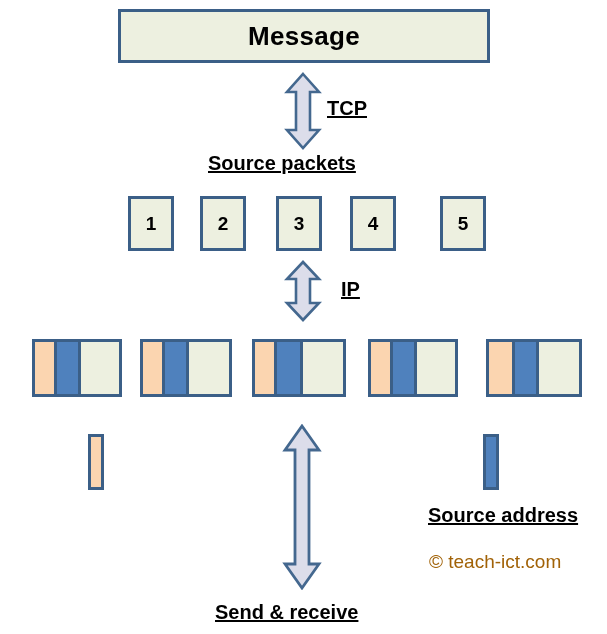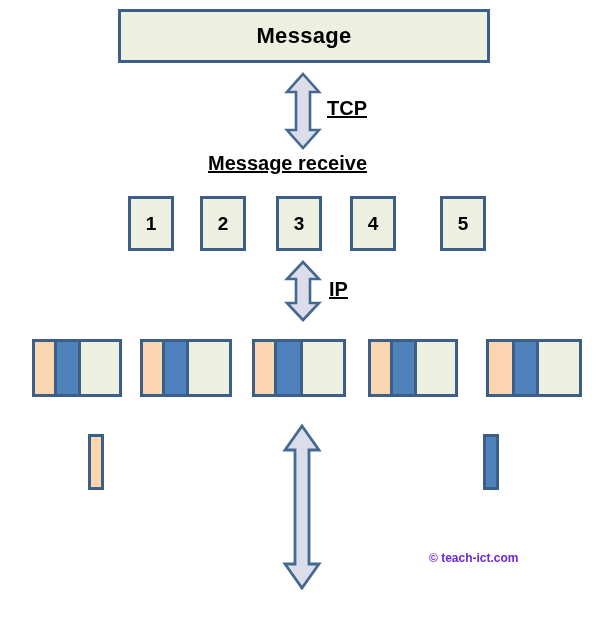--- a/index.html
+++ b/index.html
@@ -26,21 +26,21 @@
     width: 372px;
     height: 54px;
     background: #EDF0E0;
     border: 3px solid #3B5F87;
     box-sizing: border-box;
     display: flex;
     align-items: center;
     justify-content: center;
   }
   #message-box .label {
-    font-size: 22px;
+    font-size: 26px;
     font-weight: bold;
     color: #000000;
     letter-spacing: 0.3px;
   }
 
   
   .num-box {
     width: 46px;
     height: 55px;
     background: #EDF0E0;
@@ -91,23 +91,23 @@
 
   
   .caption {
     font-size: 20px;
     font-weight: bold;
     color: #000000;
     white-space: nowrap;
     text-decoration: underline;
   }
   #copyright {
-    font-size: 12px;
-    font-weight: bold;
-    color: #6d28d9;
+    font-size: 19px;
+    font-weight: normal;
+    color: #a16207;
     white-space: nowrap;
     left: 429px;
     top: 551px;
   }
 
   
   .arrow-svg { display: block; }
 </style>
 </head>
 <body>
@@ -118,34 +118,34 @@
     <span class="label">Message</span>
   </div>
 
   <div class="abs" style="left:284px; top:72px;">
     <svg class="arrow-svg" width="38" height="78" viewBox="0 0 38 78" xmlns="http://www.w3.org/2000/svg">
       <polygon points="19,2 35,20 26,20 26,58 35,58 19,76 3,58 12,58 12,20 3,20" fill="#DCDDEA" stroke="#44688F" stroke-width="2.6" stroke-linejoin="miter"></polygon>
     </svg>
   </div>
   <div class="abs caption" style="left:327px; top:97px;">TCP</div>
 
-  <div class="abs caption" style="left:208px; top:152px;">Message receive</div>
+  <div class="abs caption" style="left:208px; top:152px;">Source packets</div>
 
   <div class="abs num-box" style="left:128px;">1</div>
   <div class="abs num-box" style="left:200px;">2</div>
   <div class="abs num-box" style="left:276px;">3</div>
   <div class="abs num-box" style="left:350px;">4</div>
   <div class="abs num-box" style="left:440px;">5</div>
 
   <div class="abs" style="left:284px; top:260px;">
     <svg class="arrow-svg" width="38" height="62" viewBox="0 0 38 62" xmlns="http://www.w3.org/2000/svg">
       <polygon points="19,2 35,19 26,19 26,43 35,43 19,60 3,43 12,43 12,19 3,19" fill="#DCDDEA" stroke="#44688F" stroke-width="2.6" stroke-linejoin="miter"></polygon>
     </svg>
   </div>
-  <div class="abs caption" style="left:329px; top:278px;">IP</div>
+  <div class="abs caption" style="left:341px; top:278px;">IP</div>
 
   <div class="abs frame" style="left:32px; width:90px;">
     <div class="dest" style="width:22px;"></div>
     <div class="src" style="width:24px;"></div>
     <div class="payload"></div>
   </div>
   <div class="abs frame" style="left:140px; width:92px;">
     <div class="dest" style="width:22px;"></div>
     <div class="src" style="width:24px;"></div>
     <div class="payload"></div>
@@ -162,23 +162,25 @@
   </div>
   <div class="abs frame" style="left:486px; width:96px;">
     <div class="dest" style="width:26px;"></div>
     <div class="src" style="width:24px;"></div>
     <div class="payload"></div>
   </div>
 
   <div id="dest-swatch" class="abs swatch"></div>
 
   <div id="src-swatch" class="abs swatch"></div>
+  <div class="abs caption" style="left:428px; top:504px;">Source address</div>
 
   <div class="abs" style="left:281px; top:424px;">
     <svg class="arrow-svg" width="42" height="166" viewBox="0 0 42 166" xmlns="http://www.w3.org/2000/svg">
       <polygon points="21,2 38,26 28,26 28,140 38,140 21,164 4,140 14,140 14,26 4,26" fill="#DCDDEA" stroke="#44688F" stroke-width="2.8" stroke-linejoin="miter"></polygon>
     </svg>
   </div>
 
   <div id="copyright" class="abs">© teach-ict.com</div>
 
+  <div class="abs caption" style="left:215px; top:601px;">Send &amp; receive</div>
 
 </div>
 
 </body></html>

